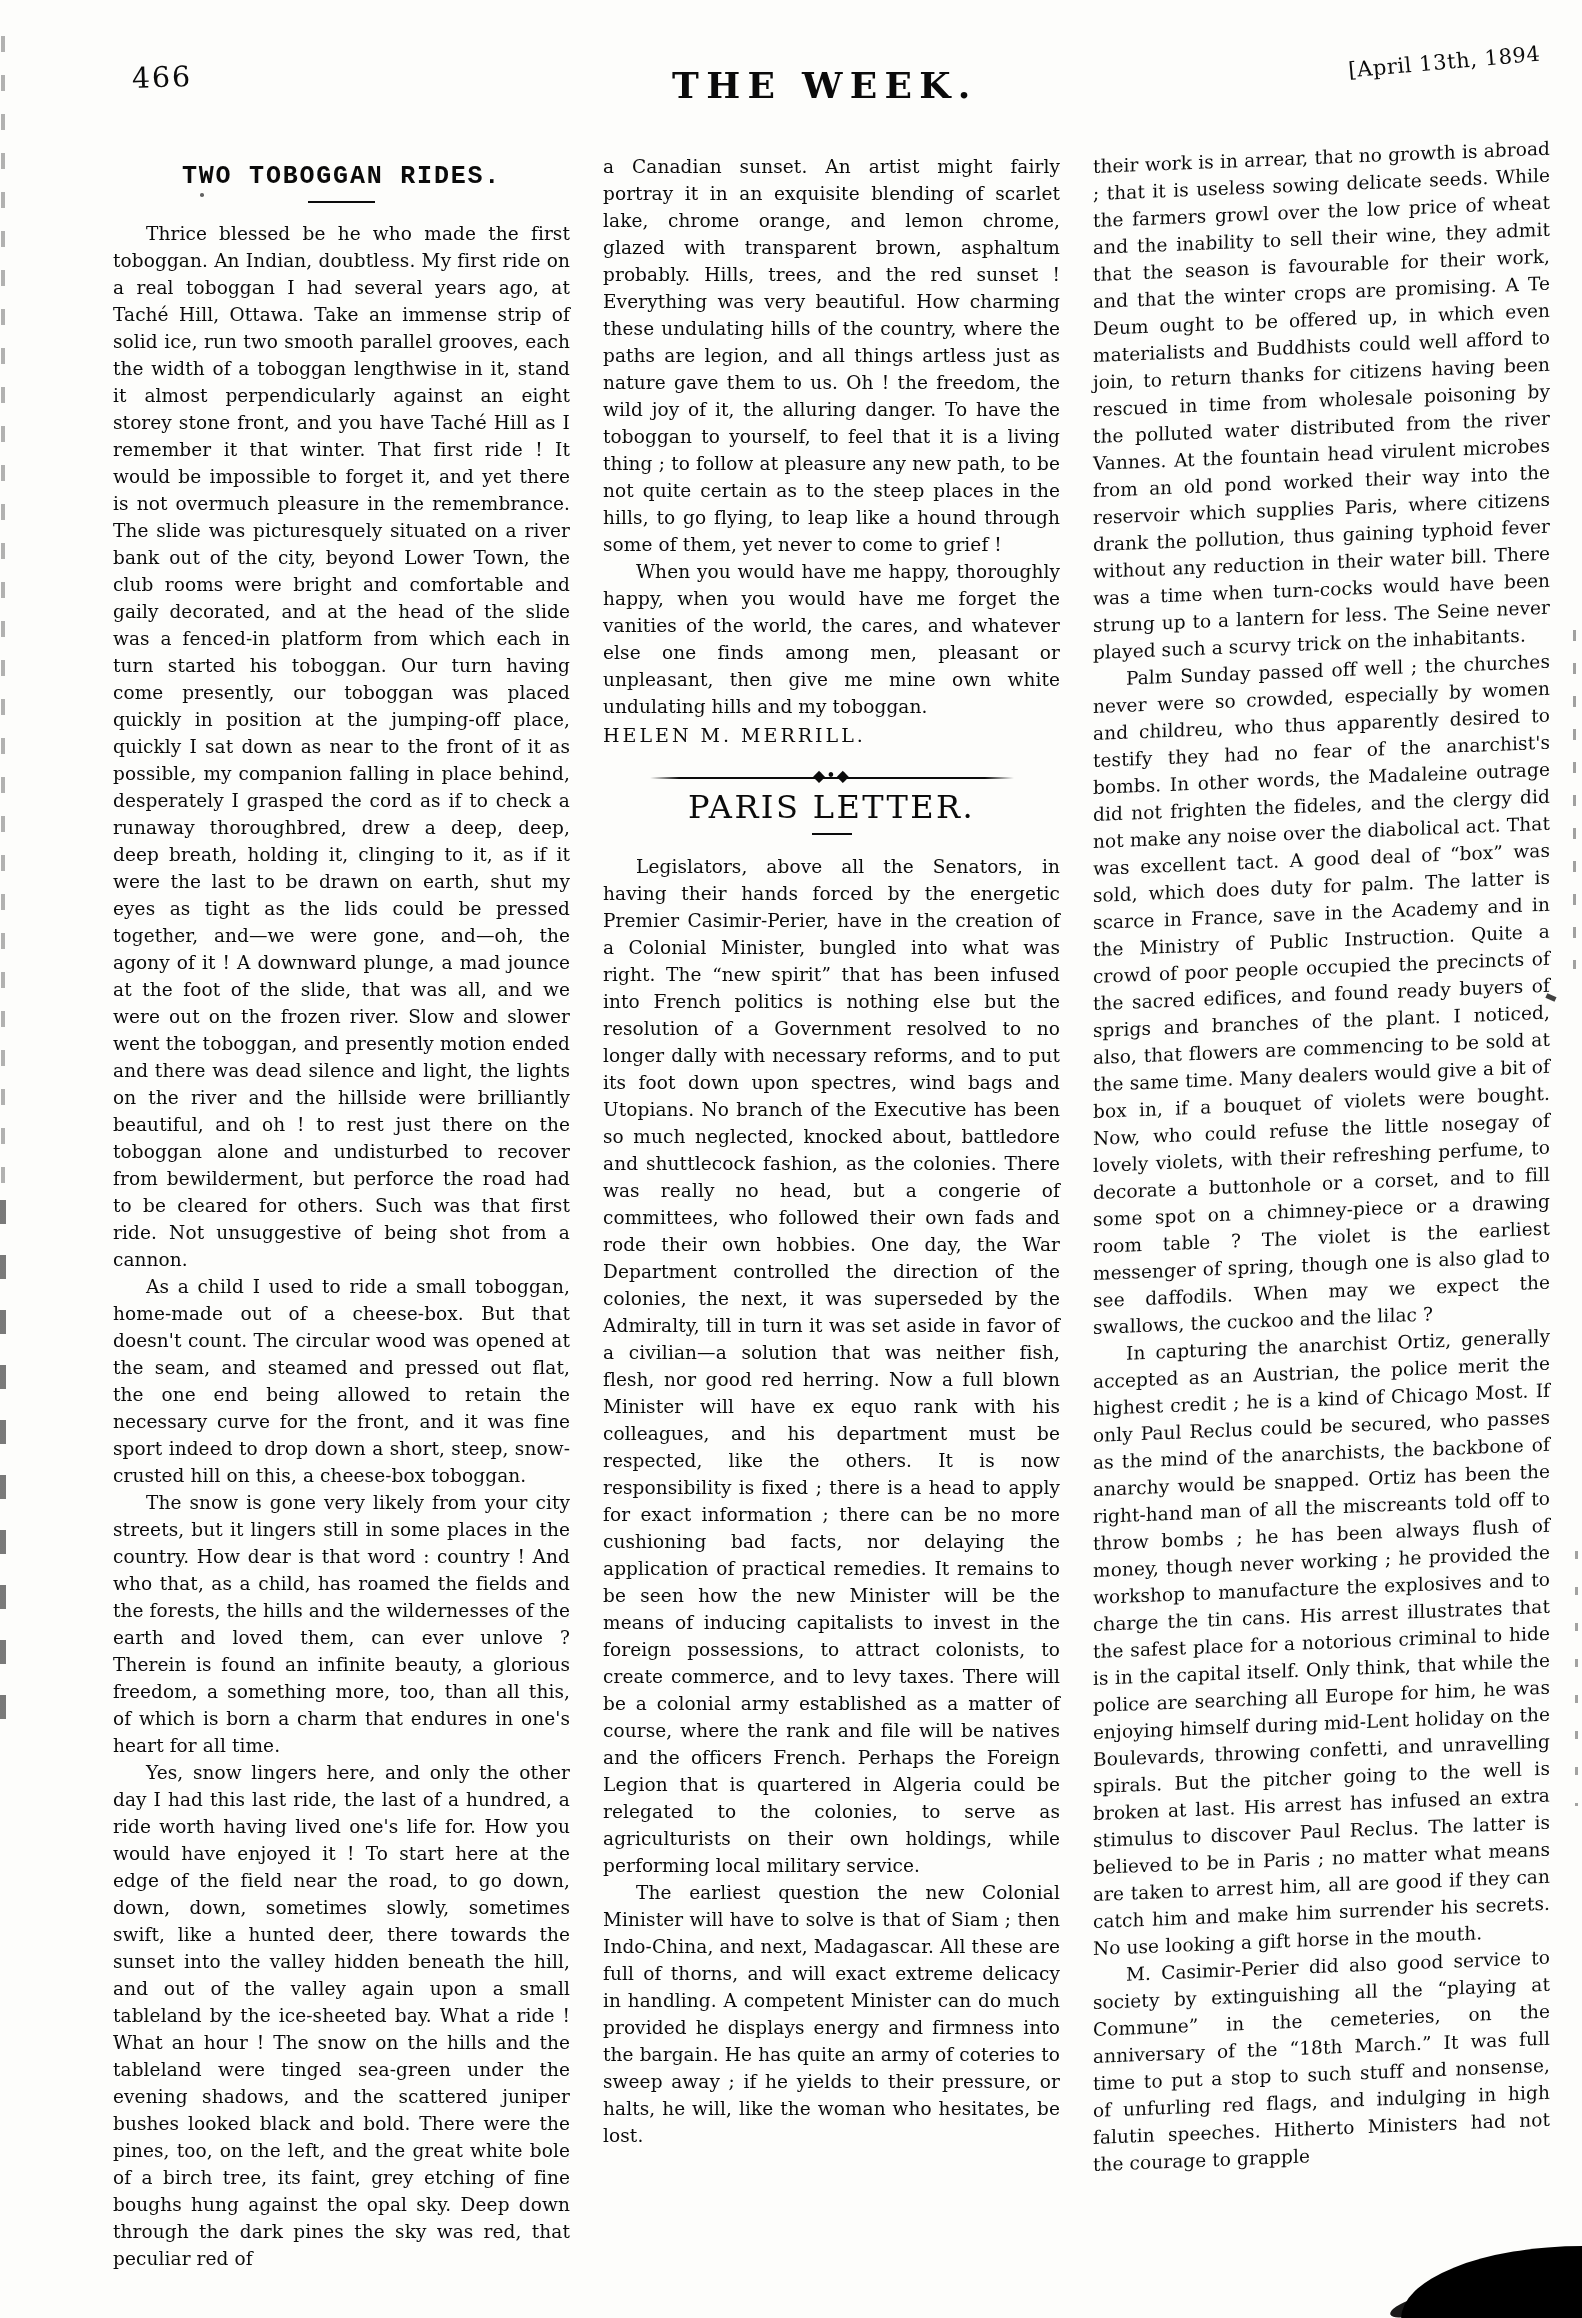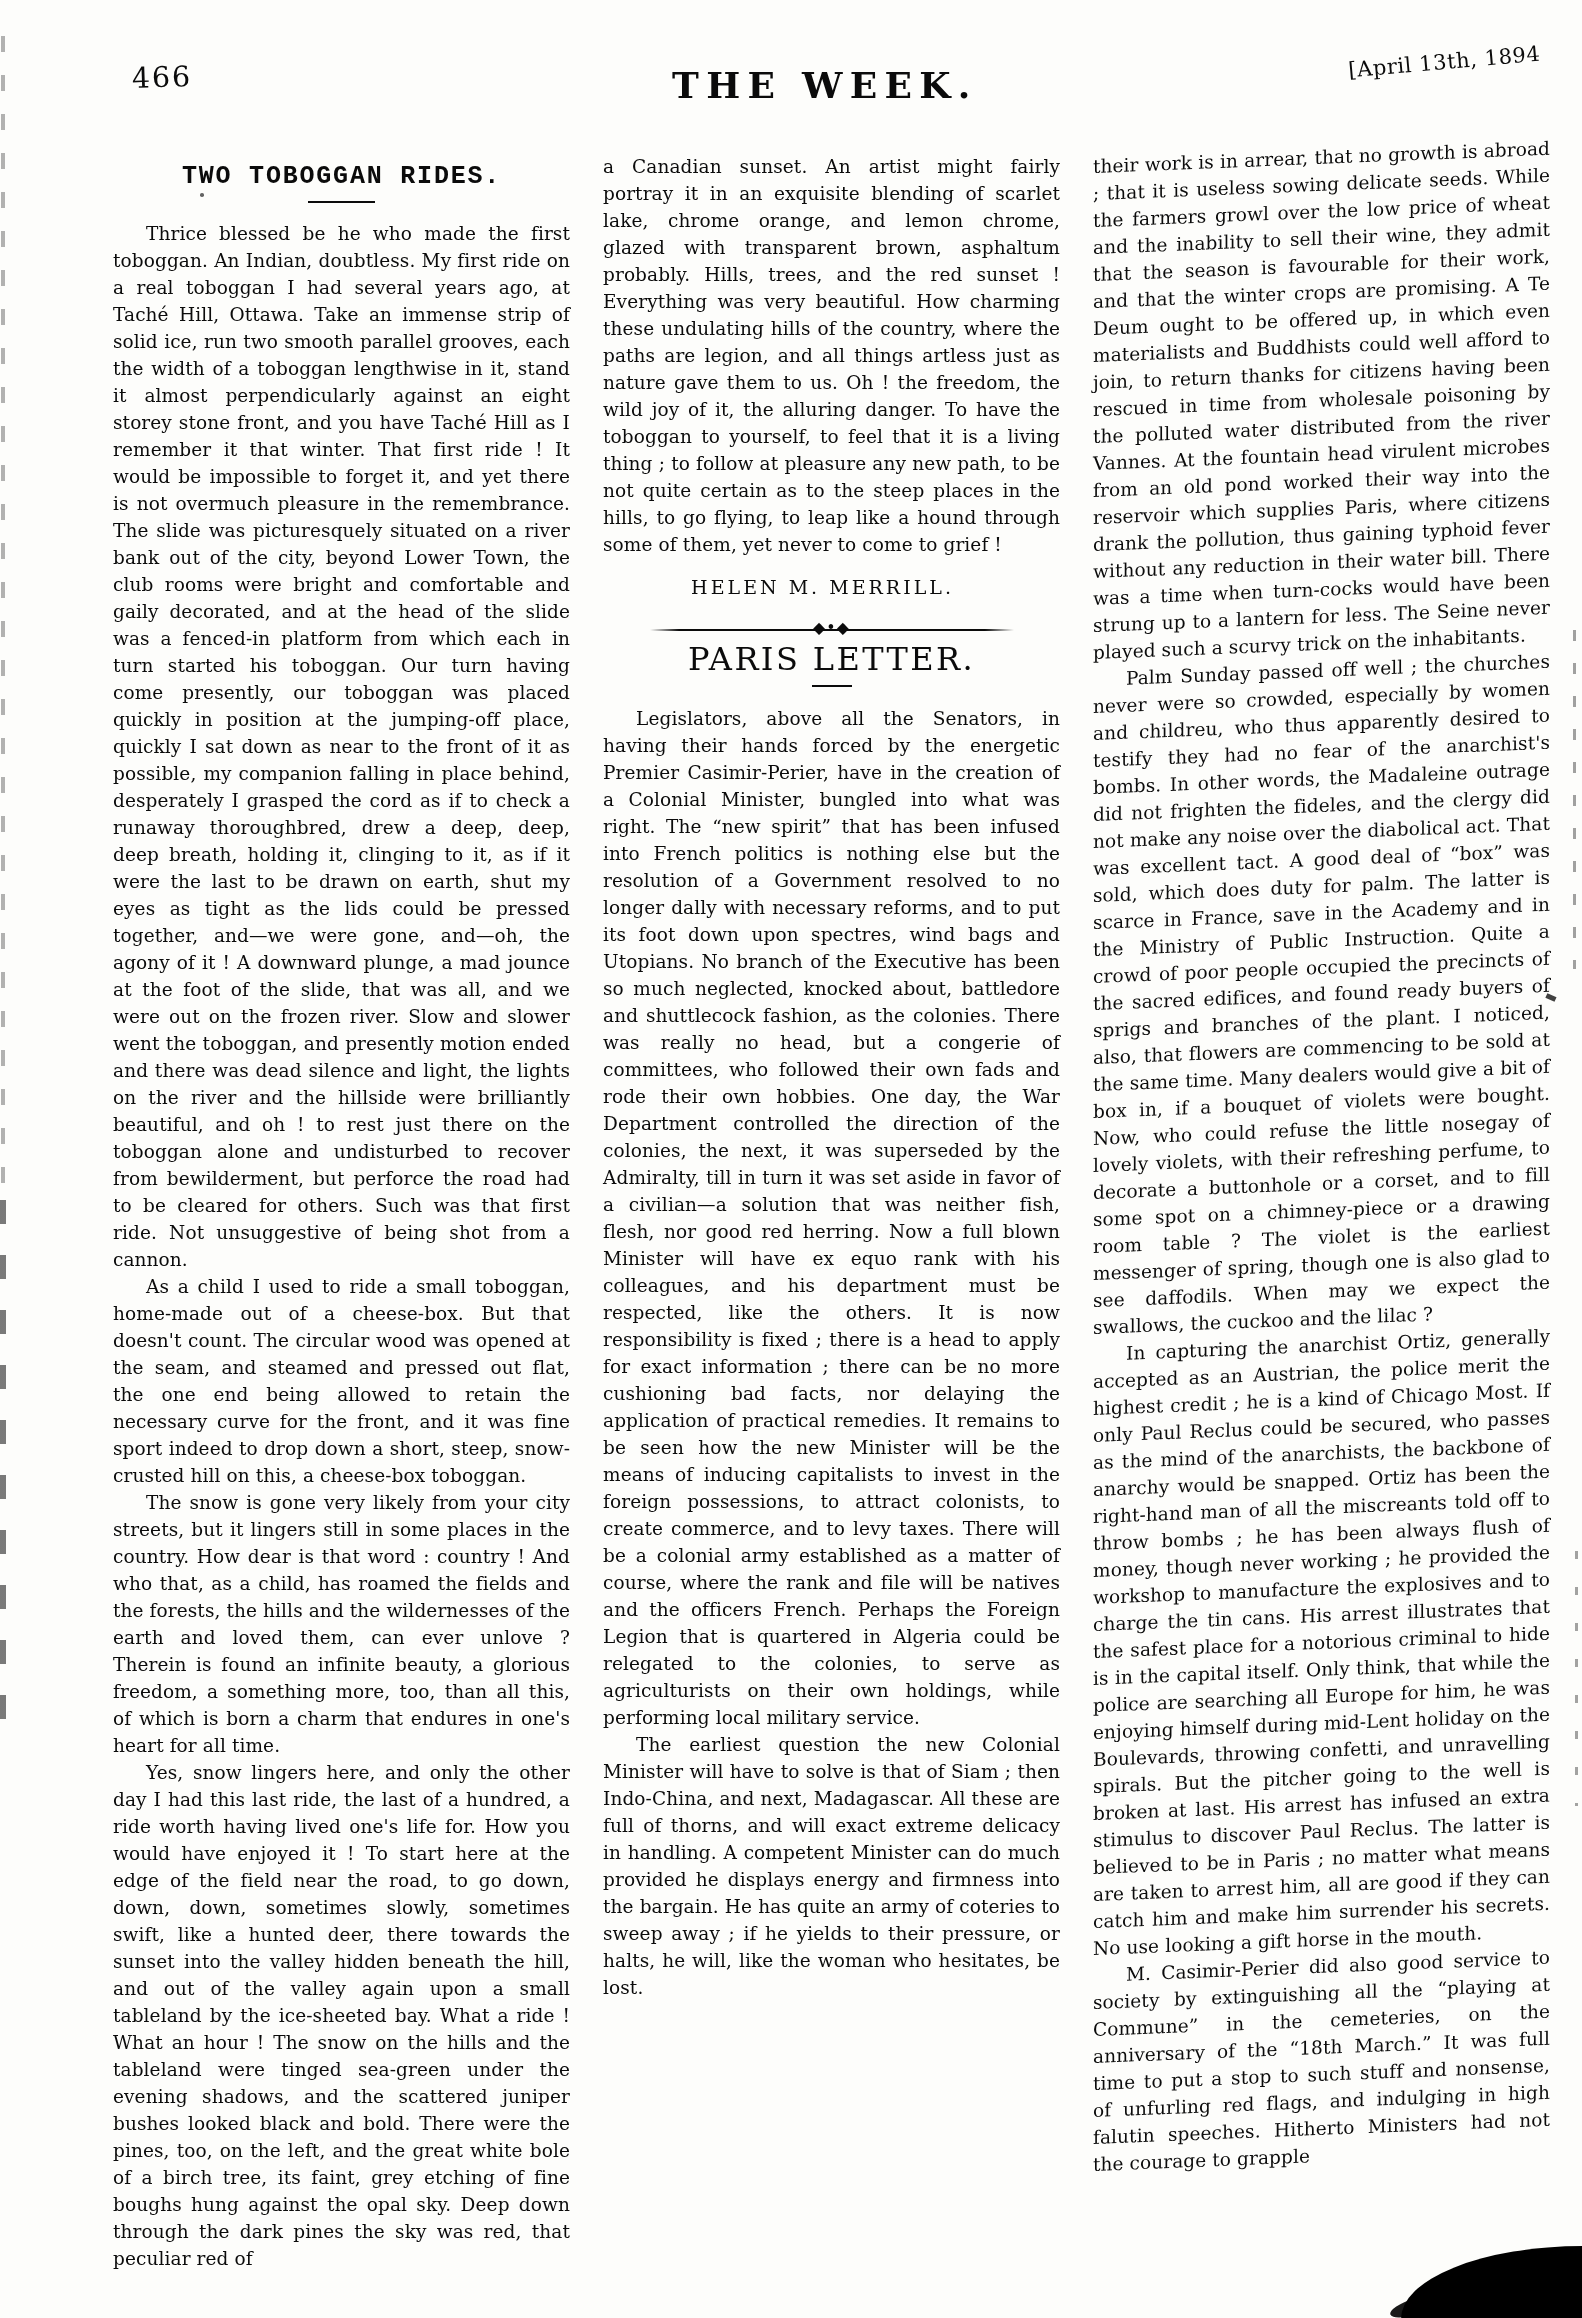--- a/index.html
+++ b/index.html
@@ -18,21 +18,21 @@
 
   
   .columns{position:absolute;top:153px;left:113px;width:1437px;display:flex;gap:33px;}
   .col{width:457px;font-size:18.5px;line-height:27px;text-align:justify;letter-spacing:0.1px;}
   .col p{margin:0;text-indent:33px;}
   .col p.cont{text-indent:0;}
   .col-skew{transform:skewY(-2.3deg);transform-origin:0 0;}
 
   .article-title{font-size:25px;font-weight:bold;letter-spacing:1.8px;text-align:center;margin:9.7px 0 0 0;text-indent:0;font-family:Liberation Mono, monospace;}
   .title-rule{width:67px;height:2.4px;background:#0b0b0b;margin:11px auto 17px auto;}
-  .byline{text-align:center;font-size:19px;letter-spacing:3px;margin:16px 18px 0 0;text-indent:0;}
+  .byline{text-align:left;font-size:19px;letter-spacing:3px;margin:2px 18px 0 0;text-indent:0;}
 
   .ornament{position:relative;width:364px;height:15.8px;margin:20.6px auto 6px auto;}
   .ornament .line{position:absolute;left:0;right:0;top:7.3px;height:1.8px;
     background:linear-gradient(90deg,transparent 0%,#0b0b0b 8%,#0b0b0b 92%,transparent 100%);}
   .ornament .glyph{position:absolute;left:50%;top:50%;transform:translate(-50%,-54%);
     font-size:15.8px;letter-spacing:1.2px;background:transparent;}
   .paris-title{font-size:32px;font-weight:normal;letter-spacing:2.4px;text-align:center;margin:8.5px 0 0 0;text-indent:0;}
   .paris-rule{width:40px;height:1.8px;background:#0b0b0b;margin:12px auto 18px auto;}
 
   
@@ -69,20 +69,21 @@
       <div class="article-title">TWO TOBOGGAN RIDES.</div>
       <div class="title-rule"></div>
       <p>Thrice blessed be he who made the first toboggan.  An Indian, doubtless.  My first ride on a real toboggan I had several years ago, at Taché Hill, Ottawa.  Take an immense strip of solid ice, run two smooth parallel grooves, each the width of a toboggan lengthwise in it, stand it almost perpendicularly against an eight storey stone front, and you have Taché Hill as I remember it that winter.  That first ride !  It would be impossible to forget it, and yet there is not overmuch pleasure in the remembrance.  The slide was picturesquely situated on a river bank out of the city, beyond Lower Town, the club rooms were bright and comfortable and gaily decorated, and at the head of the slide was a fenced-in platform from which each in turn started his toboggan.  Our turn having come presently, our toboggan was placed quickly in position at the jumping-off place, quickly I sat down as near to the front of it as possible, my companion falling in place behind, desperately I grasped the cord as if to check a runaway thoroughbred, drew a deep, deep, deep breath, holding it, clinging to it, as if it were the last to be drawn on earth, shut my eyes as tight as the lids could be pressed together, and—we were gone, and—oh, the agony of it !  A downward plunge, a mad jounce at the foot of the slide, that was all, and we were out on the frozen river.  Slow and slower went the toboggan, and presently motion ended and there was dead silence and light, the lights on the river and the hillside were brilliantly beautiful, and oh ! to rest just there on the toboggan alone and undisturbed to recover from bewilderment, but perforce the road had to be cleared for others.  Such was that first ride.  Not unsuggestive of being shot from a cannon.</p>
       <p>As a child I used to ride a small toboggan, home-made out of a cheese-box.  But that doesn't count.  The circular wood was opened at the seam, and steamed and pressed out flat, the one end being allowed to retain the necessary curve for the front, and it was fine sport indeed to drop down a short, steep, snow-crusted hill on this, a cheese-box toboggan.</p>
       <p>The snow is gone very likely from your city streets, but it lingers still in some places in the country.  How dear is that word : country !  And who that, as a child, has roamed the fields and the forests, the hills and the wildernesses of the earth and loved them, can ever unlove ?  Therein is found an infinite beauty, a glorious freedom, a something more, too, than all this, of which is born a charm that endures in one's heart for all time.</p>
       <p>Yes, snow lingers here, and only the other day I had this last ride, the last of a hundred, a ride worth having lived one's life for.  How you would have enjoyed it !  To start here at the edge of the field near the road, to go down, down, down, sometimes slowly, sometimes swift, like a hunted deer, there towards the sunset into the valley hidden beneath the hill, and out of the valley again upon a small tableland by the ice-sheeted bay.  What a ride !  What an hour !  The snow on the hills and the tableland were tinged sea-green under the evening shadows, and the scattered juniper bushes looked black and bold.  There were the pines, too, on the left, and the great white bole of a birch tree, its faint, grey etching of fine boughs hung against the opal sky.  Deep down through the dark pines the sky was red, that peculiar red of</p>
     </div>
 
     <div class="col">
       <p class="cont">a Canadian sunset.  An artist might fairly portray it in an exquisite blending of scarlet lake, chrome orange, and lemon chrome, glazed with transparent brown, asphaltum probably.  Hills, trees, and the red sunset !  Everything was very beautiful.  How charming these undulating hills of the country, where the paths are legion, and all things artless just as nature gave them to us.  Oh ! the freedom, the wild joy of it, the alluring danger.  To have the toboggan to yourself, to feel that it is a living thing ; to follow at pleasure any new path, to be not quite certain as to the steep places in the hills, to go flying, to leap like a hound through some of them, yet never to come to grief !</p>
+      <p>When you would have me happy, thoroughly happy, when you would have me forget the vanities of the world, the cares, and whatever else one finds among men, pleasant or unpleasant, then give me mine own white undulating hills and my toboggan.</p>
       <div class="byline">HELEN M. MERRILL.</div>
       <div class="ornament">
         <div class="line"></div>
         <span class="glyph">◆•◆</span>
       </div>
       <div class="paris-title">PARIS LETTER.</div>
       <div class="paris-rule"></div>
       <p>Legislators, above all the Senators, in having their hands forced by the energetic Premier Casimir-Perier, have in the creation of a Colonial Minister, bungled into what was right.  The “new spirit” that has been infused into French politics is nothing else but the resolution of a Government resolved to no longer dally with necessary reforms, and to put its foot down upon spectres, wind bags and Utopians.  No branch of the Executive has been so much neglected, knocked about, battledore and shuttlecock fashion, as the colonies.  There was really no head, but a congerie of committees, who followed their own fads and rode their own hobbies.  One day, the War Department controlled the direction of the colonies, the next, it was superseded by the Admiralty, till in turn it was set aside in favor of a civilian—a solution that was neither fish, flesh, nor good red herring.  Now a full blown Minister will have ex equo rank with his colleagues, and his department must be respected, like the others.  It is now responsibility is fixed ; there is a head to apply for exact information ; there can be no more cushioning bad facts, nor delaying the application of practical remedies.  It remains to be seen how the new Minister will be the means of inducing capitalists to invest in the foreign possessions, to attract colonists, to create commerce, and to levy taxes.  There will be a colonial army established as a matter of course, where the rank and file will be natives and the officers French.  Perhaps the Foreign Legion that is quartered in Algeria could be relegated to the colonies, to serve as agriculturists on their own holdings, while performing local military service.</p>
       <p>The earliest question the new Colonial Minister will have to solve is that of Siam ; then Indo-China, and next, Madagascar.  All these are full of thorns, and will exact extreme delicacy in handling.  A competent Minister can do much provided he displays energy and firmness into the bargain.  He has quite an army of coteries to sweep away ; if he yields to their pressure, or halts, he will, like the woman who hesitates, be lost.</p>
     </div>

